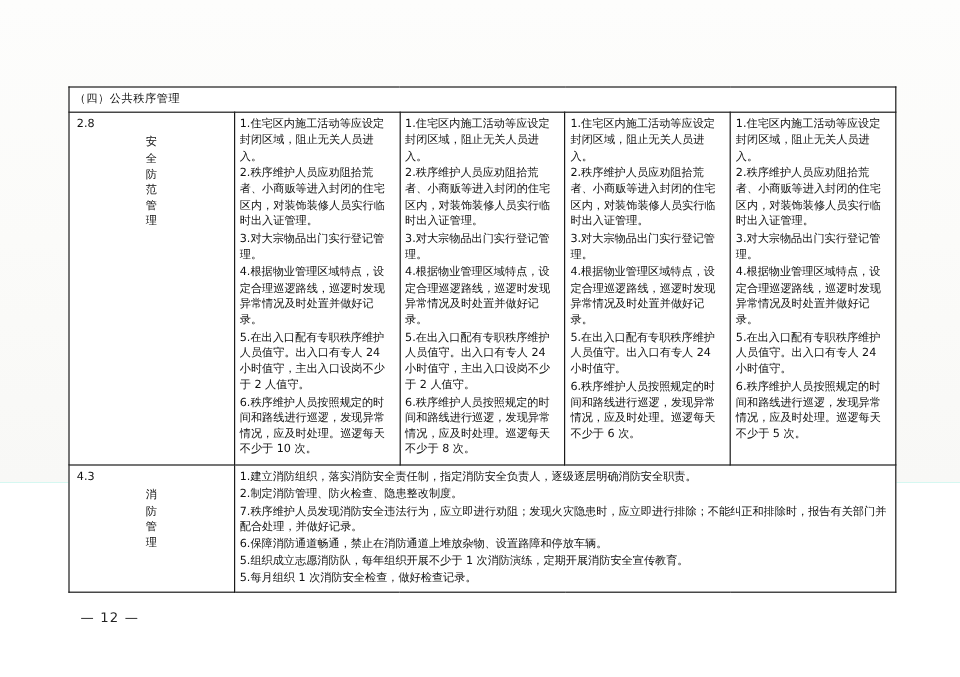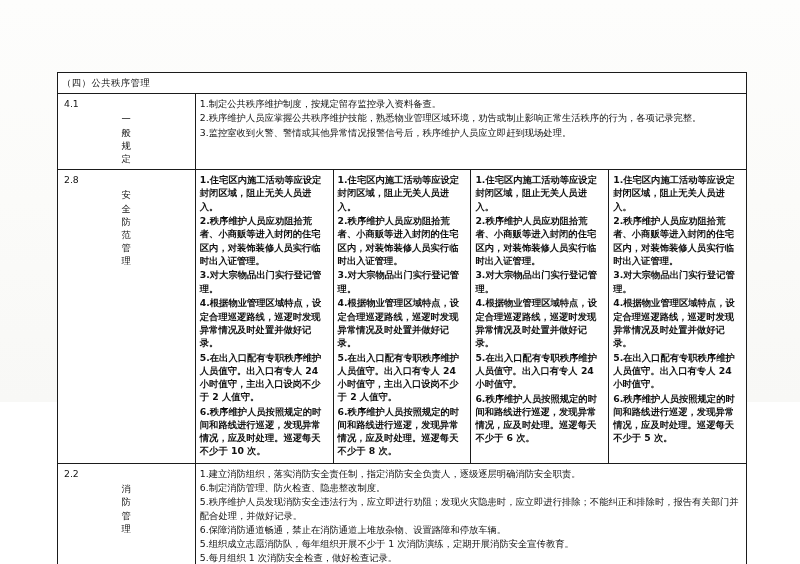--- a/index.html
+++ b/index.html
@@ -76,21 +76,20 @@
   }
   .wide-cell p, .col-cell p {
     margin: 0 0 1px 0;
     text-indent: 0;
   }
   .col-cell {
     width: 158px;
     padding: 4px 5px 5px 5px;
     font-size: 9.2px;
     line-height: 1.45;
-    font-weight: bold;
   }
   .col-cell p {
     margin: 0 0 1.5px 0;
   }
   .footer {
     position: absolute;
     left: 57px;
     top: 508px;
     width: 690px;
     text-align: left;
@@ -110,34 +109,20 @@
   <div class="scan-tint"></div>
 
   <div class="content">
     <table class="doc-table">
       <tbody>
 
         <tr class="sec-head">
           <td colspan="5">（四）公共秩序管理</td>
         </tr>
 
-        <tr>
-          <td class="code-cell">
-            <span class="num">4.1</span>
-            <span class="vert">一</span>
-            <span class="vert">般</span>
-            <span class="vert">规</span>
-            <span class="vert">定</span>
-          </td>
-          <td class="wide-cell" colspan="4">
-            <p>1.制定公共秩序维护制度，按规定留存监控录入资料备查。</p>
-            <p>2.秩序维护人员应掌握公共秩序维护技能，熟悉物业管理区域环境，劝告或制止影响正常生活秩序的行为，各项记录完整。</p>
-            <p>3.监控室收到火警、警情或其他异常情况报警信号后，秩序维护人员应立即赶到现场处理。</p>
-          </td>
-        </tr>
 
         <tr>
           <td class="code-cell">
             <span class="num">2.8</span>
             <span class="vert">安</span>
             <span class="vert">全</span>
             <span class="vert">防</span>
             <span class="vert">范</span>
             <span class="vert">管</span>
             <span class="vert">理</span>
@@ -171,33 +156,36 @@
             <p>2.秩序维护人员应劝阻拾荒者、小商贩等进入封闭的住宅区内，对装饰装修人员实行临时出入证管理。</p>
             <p>3.对大宗物品出门实行登记管理。</p>
             <p>4.根据物业管理区域特点，设定合理巡逻路线，巡逻时发现异常情况及时处置并做好记录。</p>
             <p>5.在出入口配有专职秩序维护人员值守。出入口有专人 24 小时值守。</p>
             <p>6.秩序维护人员按照规定的时间和路线进行巡逻，发现异常情况，应及时处理。巡逻每天不少于 5 次。</p>
           </td>
         </tr>
 
         <tr>
           <td class="code-cell">
-            <span class="num">2.2</span>
+            <span class="num">4.3</span>
             <span class="vert">消</span>
             <span class="vert">防</span>
             <span class="vert">管</span>
             <span class="vert">理</span>
           </td>
           <td class="wide-cell" colspan="4">
             <p>1.建立消防组织，落实消防安全责任制，指定消防安全负责人，逐级逐层明确消防安全职责。</p>
-            <p>6.制定消防管理、防火检查、隐患整改制度。</p>
-            <p>5.秩序维护人员发现消防安全违法行为，应立即进行劝阻；发现火灾隐患时，应立即进行排除；不能纠正和排除时，报告有关部门并配合处理，并做好记录。</p>
+            <p>2.制定消防管理、防火检查、隐患整改制度。</p>
+            <p>7.秩序维护人员发现消防安全违法行为，应立即进行劝阻；发现火灾隐患时，应立即进行排除；不能纠正和排除时，报告有关部门并配合处理，并做好记录。</p>
             <p>6.保障消防通道畅通，禁止在消防通道上堆放杂物、设置路障和停放车辆。</p>
             <p>5.组织成立志愿消防队，每年组织开展不少于 1 次消防演练，定期开展消防安全宣传教育。</p>
             <p>5.每月组织 1 次消防安全检查，做好检查记录。</p>
           </td>
         </tr>
 
       </tbody>
     </table>
   </div>
 
+  <div class="footer">
+    <span class="pg">— 12 —</span>
+  </div>
 </div>
 
 </body></html>

